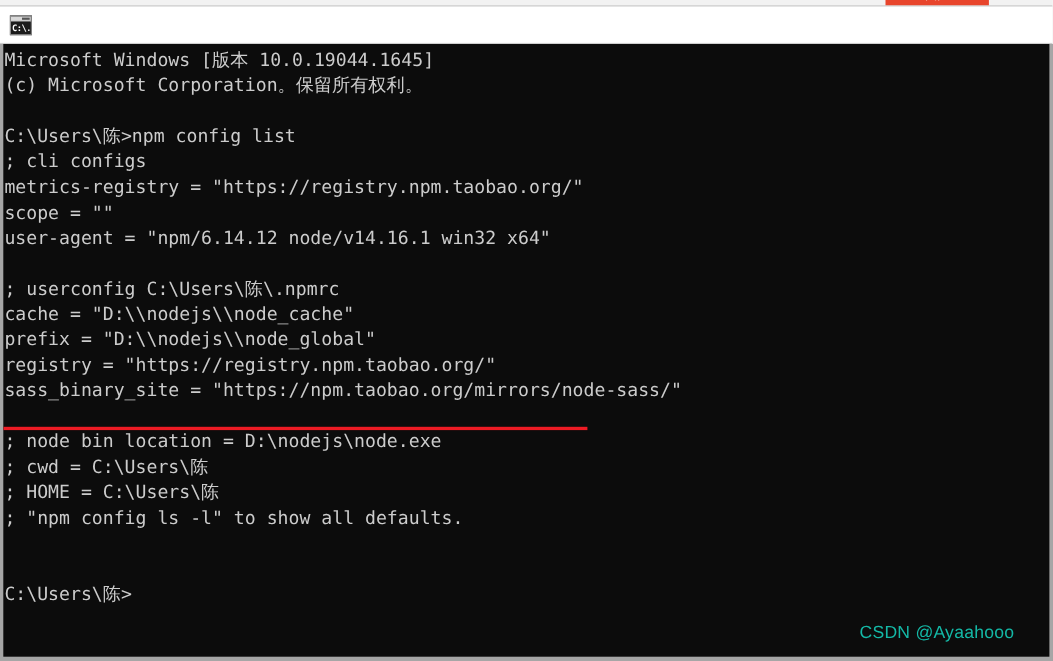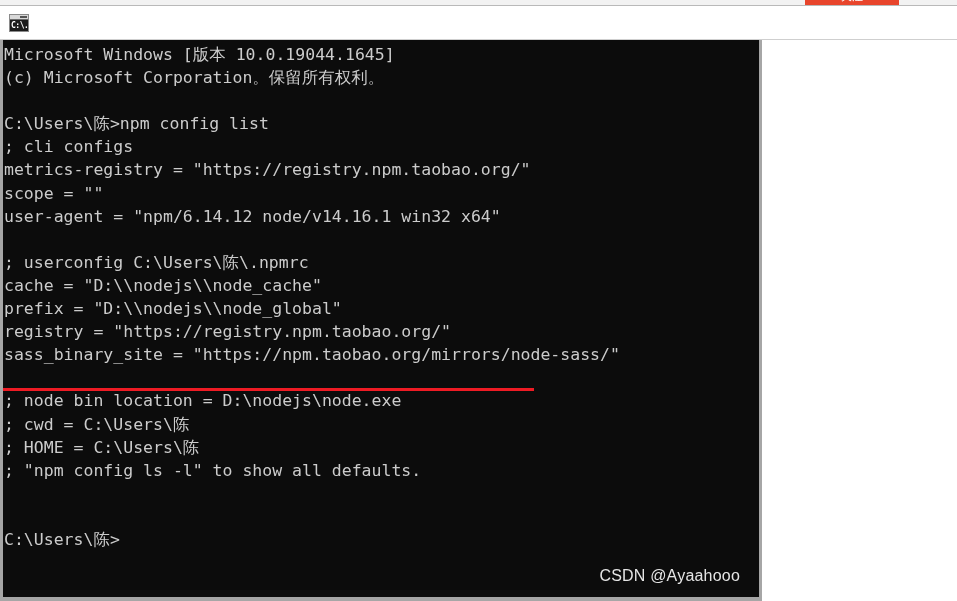--- a/index.html
+++ b/index.html
@@ -92,21 +92,21 @@
     font-size: 17px;
     color: #000000;
     white-space: nowrap;
     letter-spacing: 0.1px;
   }
 
   
   .terminal {
     position: absolute;
     left: 0; top: 40px;
-    width: 762px; height: 561px;
+    width: 957px; height: 561px;
     background: #0c0c0c;
     border-left: 3px solid #a6a6a6;
     border-right: 3px solid #a6a6a6;
     border-bottom: 4px solid #a6a6a6;
     box-sizing: border-box;
     overflow: hidden;
   }
   .console {
     position: absolute;
     left: 0px; top: 3px;
@@ -131,25 +131,25 @@
     left: 0px;
     top: 348px;
     width: 531px;
     height: 3px;
     background: #ee1b24;
   }
 
   
   .watermark {
     position: absolute;
-    right: 19px;
+    right: 32px;
     bottom: 12px;
     font-family: "Liberation Sans", sans-serif;
     font-size: 16px;
-    color: #e5e5e5;
+    color: #14b8a6;
     white-space: nowrap;
     letter-spacing: 0.2px;
   }
 </style>
 </head>
 <body>
 
 <div id="screen">
 
   <div class="top-strip">

